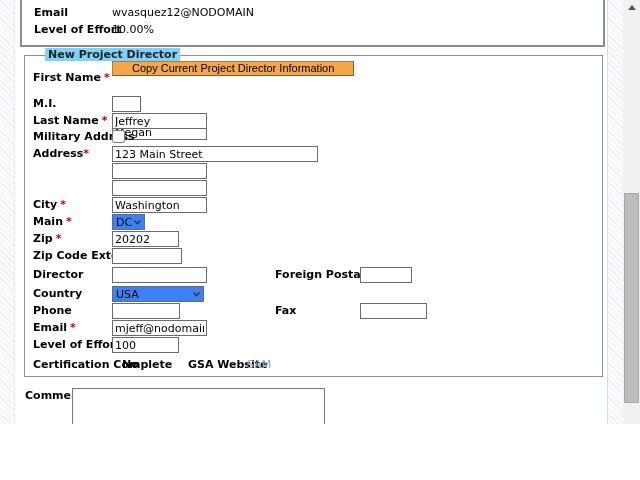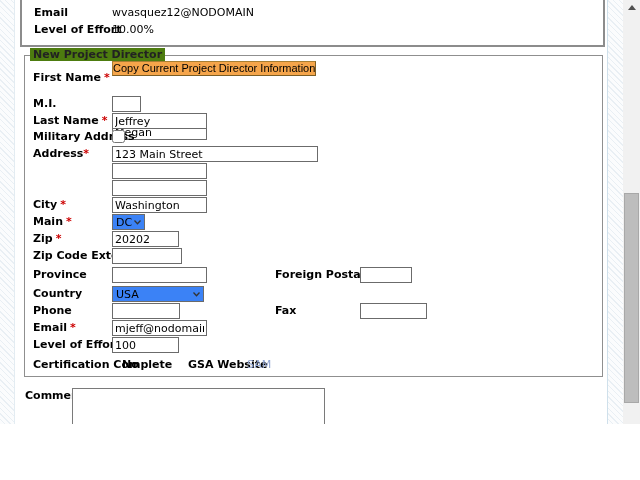--- a/index.html
+++ b/index.html
@@ -19,35 +19,35 @@
 
   
   .curbox { position: absolute; left: 20px; top: 0; width: 585px; height: 47px;
             border: 2px solid #8c8c8c; border-top: none; background: #fff; }
   .curbox .lbl { position: absolute; left: 12px; }
   .curbox .val { position: absolute; left: 90px; }
 
   
   .fset { position: absolute; left: 24px; top: 55px; width: 579px; height: 322px;
           border: 1px solid #8f8f8f; background: #fff; }
-  .legend { position: absolute; top: -8px; left: 5px; background: #4d7c0f; padding: 0 3px;
+  .legend { position: absolute; top: -8px; left: 20px; background: #7dd3fc; padding: 0 3px;
             font-size: 11px; font-weight: bold; color: #222; white-space: nowrap; }
 
   .frow-lbl { position: absolute; left: 8px; }
   .txt { position: absolute; height: 16px; border: 1px solid #6b6b6b; background: #fff;
          font-family: "DejaVu Sans", "Liberation Sans", sans-serif; font-size: 11px;
          padding: 1px 2px; color: #000; }
   .sel { position: absolute; height: 16px; border: 1px solid #6b6b6b; background: #3b82f6;
          font-size: 11px; display: flex; align-items: center; justify-content: space-between;
          padding: 0 3px; cursor: default; }
   .chk { position: absolute; width: 13px; height: 13px; border: 1px solid #6b6b6b; background: #fff; }
 
   .copybtn { position: absolute; left: 87px; top: 5px; height: 15px; line-height: 13px;
              background: #f5a54b; border: 1px solid #a87f33; border-right-color: #7d5e24;
-             border-bottom-color: #7d5e24; font-size: 11px; color: #000; padding: 0 0;
+             border-bottom-color: #7d5e24; font-size: 11px; color: #000; padding: 0 19px;
              white-space: nowrap; cursor: pointer; }
 
   .cert-status { position: absolute; left: 97px; font-size: 11px; font-weight: bold; line-height: 16px; }
   .cert-link { position: absolute; left: 106px; top: -1px; background: #f5a54b;
                border: 1px solid #b5862f; border-right-color: #8a6a33; border-bottom-color: #8a6a33;
                font-size: 11px; padding: 1px 4px; color: #000; cursor: pointer; white-space: nowrap; }
   .gsa-lbl { position: absolute; left: 163px; }
   .sam-link { position: absolute; left: 222px; font-size: 11px; color: #8fa3d0; line-height: 16px;
               cursor: pointer; text-align: right; }
 
@@ -116,21 +116,21 @@
           <path d="M0.5 0.5 L3.5 3.8 L6.5 0.5" stroke="#333" stroke-width="1.3" fill="none"></path>
         </svg>
     </div>
 
     <span class="lbl frow-lbl" style="top:175px"><span>Zip</span><span class="req">*</span></span>
     <input class="txt" style="left: 87px; top: 175px; width: 67px;" value="20202">
 
     <span class="lbl frow-lbl" style="top:192px">Zip Code Extension</span>
     <input class="txt" style="left: 87px; top: 192px; width: 70px;" value="">
 
-    <span class="lbl frow-lbl" style="top:211px">Province</span>
+    <span class="lbl frow-lbl" style="top:211px">Director</span>
     <input class="txt" style="left: 87px; top: 211px; width: 95px;" value="">
     <span class="lbl" style="position:absolute; left:250px; top:211px">Foreign Postal Code</span>
     <input class="txt" style="left: 335px; top: 211px; width: 52px;" value="">
 
     <span class="lbl frow-lbl" style="top:230px">Country</span>
     <div class="sel" style="left:87px; top:230px; width:92px">
       <span>USA</span>
       <svg width="7" height="5" viewBox="0 0 7 5">
           <path d="M0.5 0.5 L3.5 3.8 L6.5 0.5" stroke="#333" stroke-width="1.3" fill="none"></path>
         </svg>

